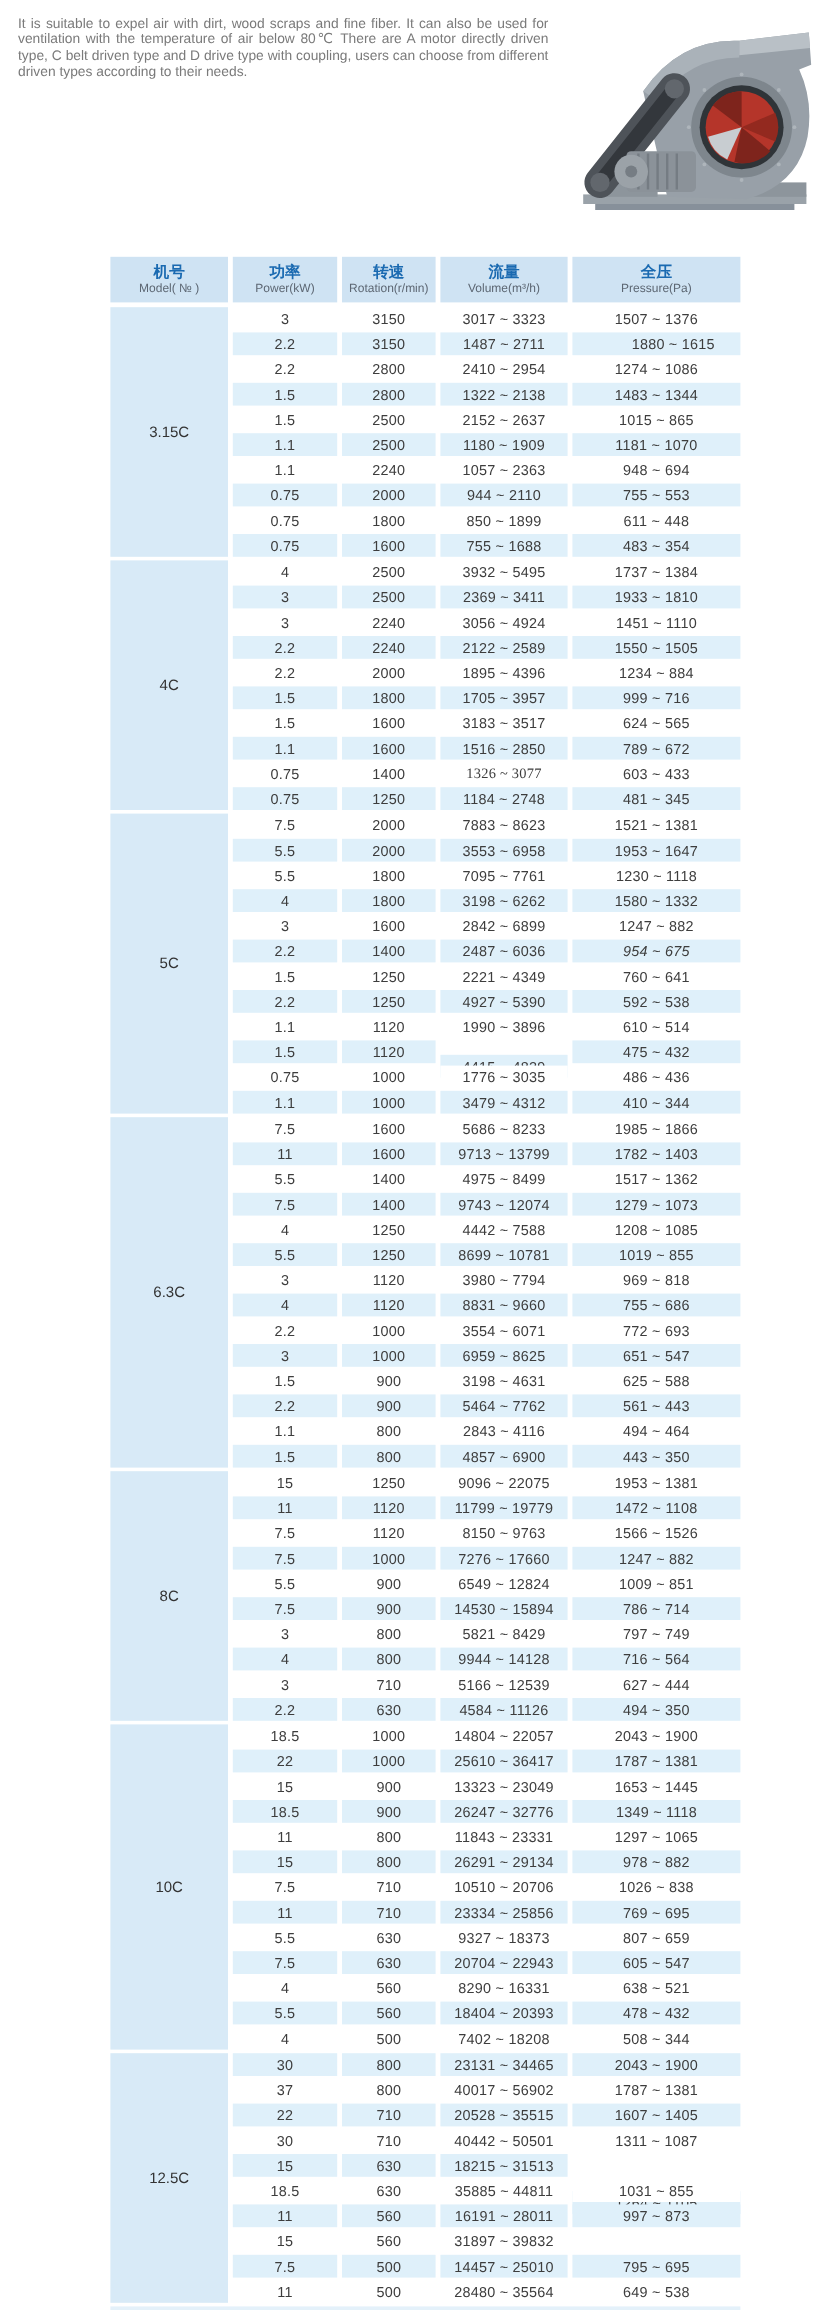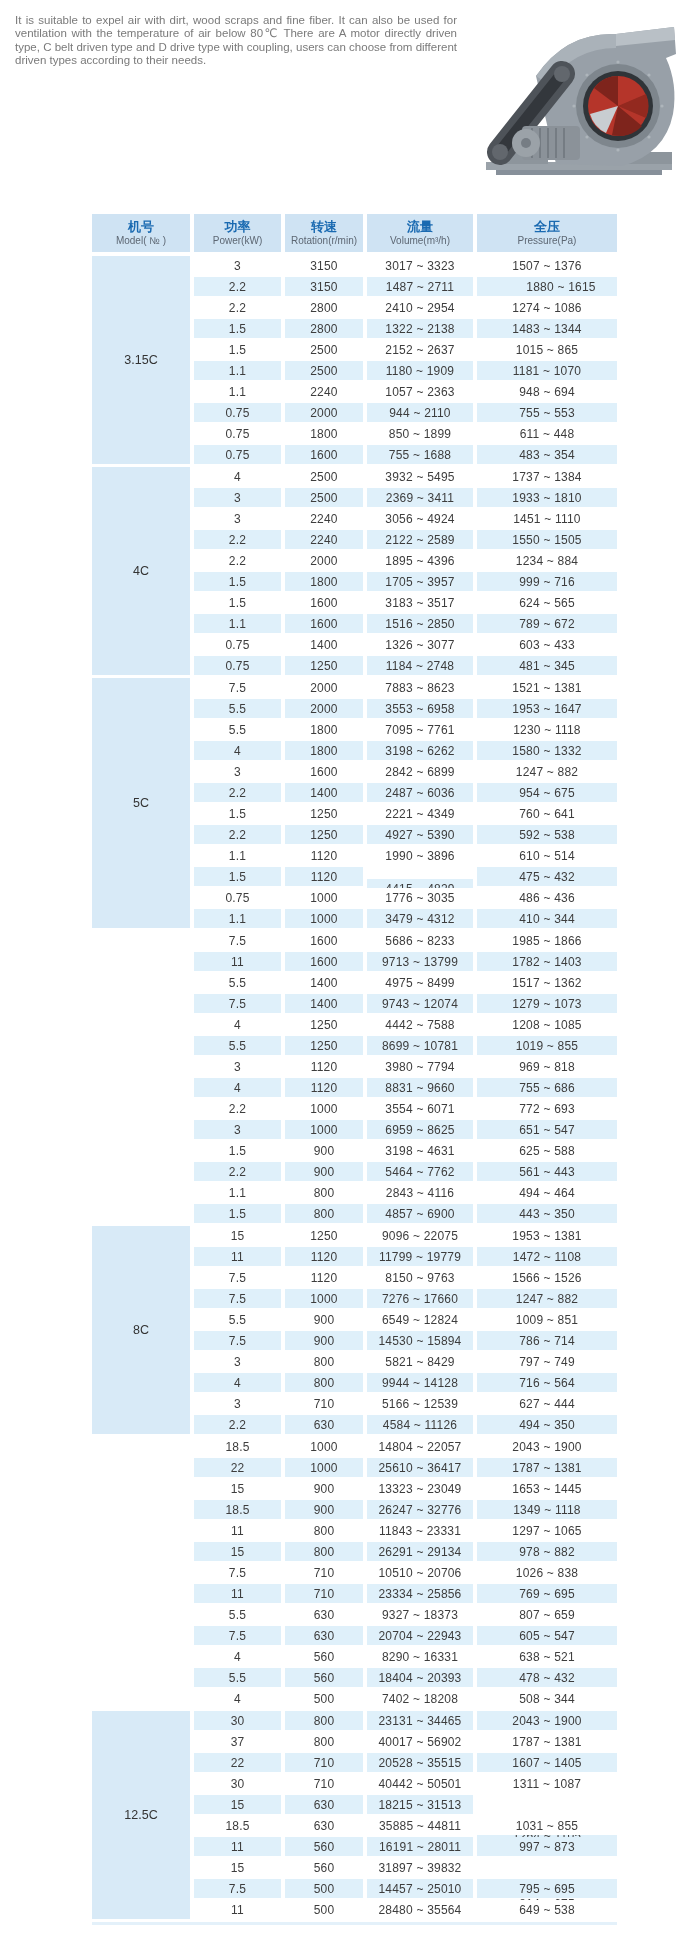--- a/index.html
+++ b/index.html
@@ -203,21 +203,21 @@
           <div class="cell" style="grid-area: 7 / 2;">1.5</div>
           <div class="cell" style="grid-area: 7 / 3;">1600</div>
           <div class="cell" style="grid-area: 7 / 4;">3183 ~ 3517</div>
           <div class="cell" style="grid-area: 7 / 5;">624 ~ 565</div>
           <div class="cell band" style="grid-area: 8 / 2;">1.1</div>
           <div class="cell band" style="grid-area: 8 / 3;">1600</div>
           <div class="cell band" style="grid-area: 8 / 4;">1516 ~ 2850</div>
           <div class="cell band" style="grid-area: 8 / 5;">789 ~ 672</div>
           <div class="cell" style="grid-area: 9 / 2;">0.75</div>
           <div class="cell" style="grid-area: 9 / 3;">1400</div>
-          <div class="cell" style="grid-area: 9 / 4;">1326 ~ 3077</div>
+          <div class="cell" style="grid-area: 9 / 4; font-family: Liberation Serif, serif;">1326 ~ 3077</div>
           <div class="cell" style="grid-area: 9 / 5;">603 ~ 433</div>
           <div class="cell band" style="grid-area: 10 / 2;">0.75</div>
           <div class="cell band" style="grid-area: 10 / 3;">1250</div>
           <div class="cell band" style="grid-area: 10 / 4;">1184 ~ 2748</div>
           <div class="cell band" style="grid-area: 10 / 5;">481 ~ 345</div>
         </div>
         <div class="section" style="grid-template-rows: repeat(12, 19px);">
           <div class="model-cell" style="grid-row: 1 / span 12;">5C</div>
           <div class="cell" style="grid-area: 1 / 2;">7.5</div>
           <div class="cell" style="grid-area: 1 / 3;">2000</div>
@@ -235,21 +235,21 @@
           <div class="cell band" style="grid-area: 4 / 3;">1800</div>
           <div class="cell band" style="grid-area: 4 / 4;">3198 ~ 6262</div>
           <div class="cell band" style="grid-area: 4 / 5;">1580 ~ 1332</div>
           <div class="cell" style="grid-area: 5 / 2;">3</div>
           <div class="cell" style="grid-area: 5 / 3;">1600</div>
           <div class="cell" style="grid-area: 5 / 4;">2842 ~ 6899</div>
           <div class="cell" style="grid-area: 5 / 5;">1247 ~ 882</div>
           <div class="cell band" style="grid-area: 6 / 2;">2.2</div>
           <div class="cell band" style="grid-area: 6 / 3;">1400</div>
           <div class="cell band" style="grid-area: 6 / 4;">2487 ~ 6036</div>
-          <div class="cell band" style="grid-area: 6 / 5;">954 ~ 675</div>
+          <div class="cell band" style="grid-area: 6 / 5; font-style: italic;">954 ~ 675</div>
           <div class="cell" style="grid-area: 7 / 2;">1.5</div>
           <div class="cell" style="grid-area: 7 / 3;">1250</div>
           <div class="cell" style="grid-area: 7 / 4;">2221 ~ 4349</div>
           <div class="cell" style="grid-area: 7 / 5;">760 ~ 641</div>
           <div class="cell band" style="grid-area: 8 / 2;">2.2</div>
           <div class="cell band" style="grid-area: 8 / 3;">1250</div>
           <div class="cell band" style="grid-area: 8 / 4;">4927 ~ 5390</div>
           <div class="cell band" style="grid-area: 8 / 5;">592 ~ 538</div>
           <div class="cell" style="grid-area: 9 / 2;">1.1</div>
           <div class="cell" style="grid-area: 9 / 3;">1120</div>
@@ -262,20 +262,21 @@
           <div class="cell" style="grid-area: 11 / 2;">0.75</div>
           <div class="cell" style="grid-area: 11 / 3;">1000</div>
           <div class="cell" style="grid-area: 11 / 4;">1776 ~ 3035</div>
           <div class="cell" style="grid-area: 11 / 5;">486 ~ 436</div>
           <div class="cell band" style="grid-area: 12 / 2;">1.1</div>
           <div class="cell band" style="grid-area: 12 / 3;">1000</div>
           <div class="cell band" style="grid-area: 12 / 4;">3479 ~ 4312</div>
           <div class="cell band" style="grid-area: 12 / 5;">410 ~ 344</div>
         </div>
         <div class="section" style="grid-template-rows: repeat(14, 19px);">
+          <div class="model-cell" style="grid-row: 1 / span 14;">6.3C</div>
           <div class="cell" style="grid-area: 1 / 2;">7.5</div>
           <div class="cell" style="grid-area: 1 / 3;">1600</div>
           <div class="cell" style="grid-area: 1 / 4;">5686 ~ 8233</div>
           <div class="cell" style="grid-area: 1 / 5;">1985 ~ 1866</div>
           <div class="cell band" style="grid-area: 2 / 2;">11</div>
           <div class="cell band" style="grid-area: 2 / 3;">1600</div>
           <div class="cell band" style="grid-area: 2 / 4;">9713 ~ 13799</div>
           <div class="cell band" style="grid-area: 2 / 5;">1782 ~ 1403</div>
           <div class="cell" style="grid-area: 3 / 2;">5.5</div>
           <div class="cell" style="grid-area: 3 / 3;">1400</div>
@@ -363,20 +364,21 @@
           <div class="cell" style="grid-area: 9 / 2;">3</div>
           <div class="cell" style="grid-area: 9 / 3;">710</div>
           <div class="cell" style="grid-area: 9 / 4;">5166 ~ 12539</div>
           <div class="cell" style="grid-area: 9 / 5;">627 ~ 444</div>
           <div class="cell band" style="grid-area: 10 / 2;">2.2</div>
           <div class="cell band" style="grid-area: 10 / 3;">630</div>
           <div class="cell band" style="grid-area: 10 / 4;">4584 ~ 11126</div>
           <div class="cell band" style="grid-area: 10 / 5;">494 ~ 350</div>
         </div>
         <div class="section" style="grid-template-rows: repeat(13, 19px);">
+          <div class="model-cell" style="grid-row: 1 / span 13;">10C</div>
           <div class="cell" style="grid-area: 1 / 2;">18.5</div>
           <div class="cell" style="grid-area: 1 / 3;">1000</div>
           <div class="cell" style="grid-area: 1 / 4;">14804 ~ 22057</div>
           <div class="cell" style="grid-area: 1 / 5;">2043 ~ 1900</div>
           <div class="cell band" style="grid-area: 2 / 2;">22</div>
           <div class="cell band" style="grid-area: 2 / 3;">1000</div>
           <div class="cell band" style="grid-area: 2 / 4;">25610 ~ 36417</div>
           <div class="cell band" style="grid-area: 2 / 5;">1787 ~ 1381</div>
           <div class="cell" style="grid-area: 3 / 2;">15</div>
           <div class="cell" style="grid-area: 3 / 3;">900</div>

